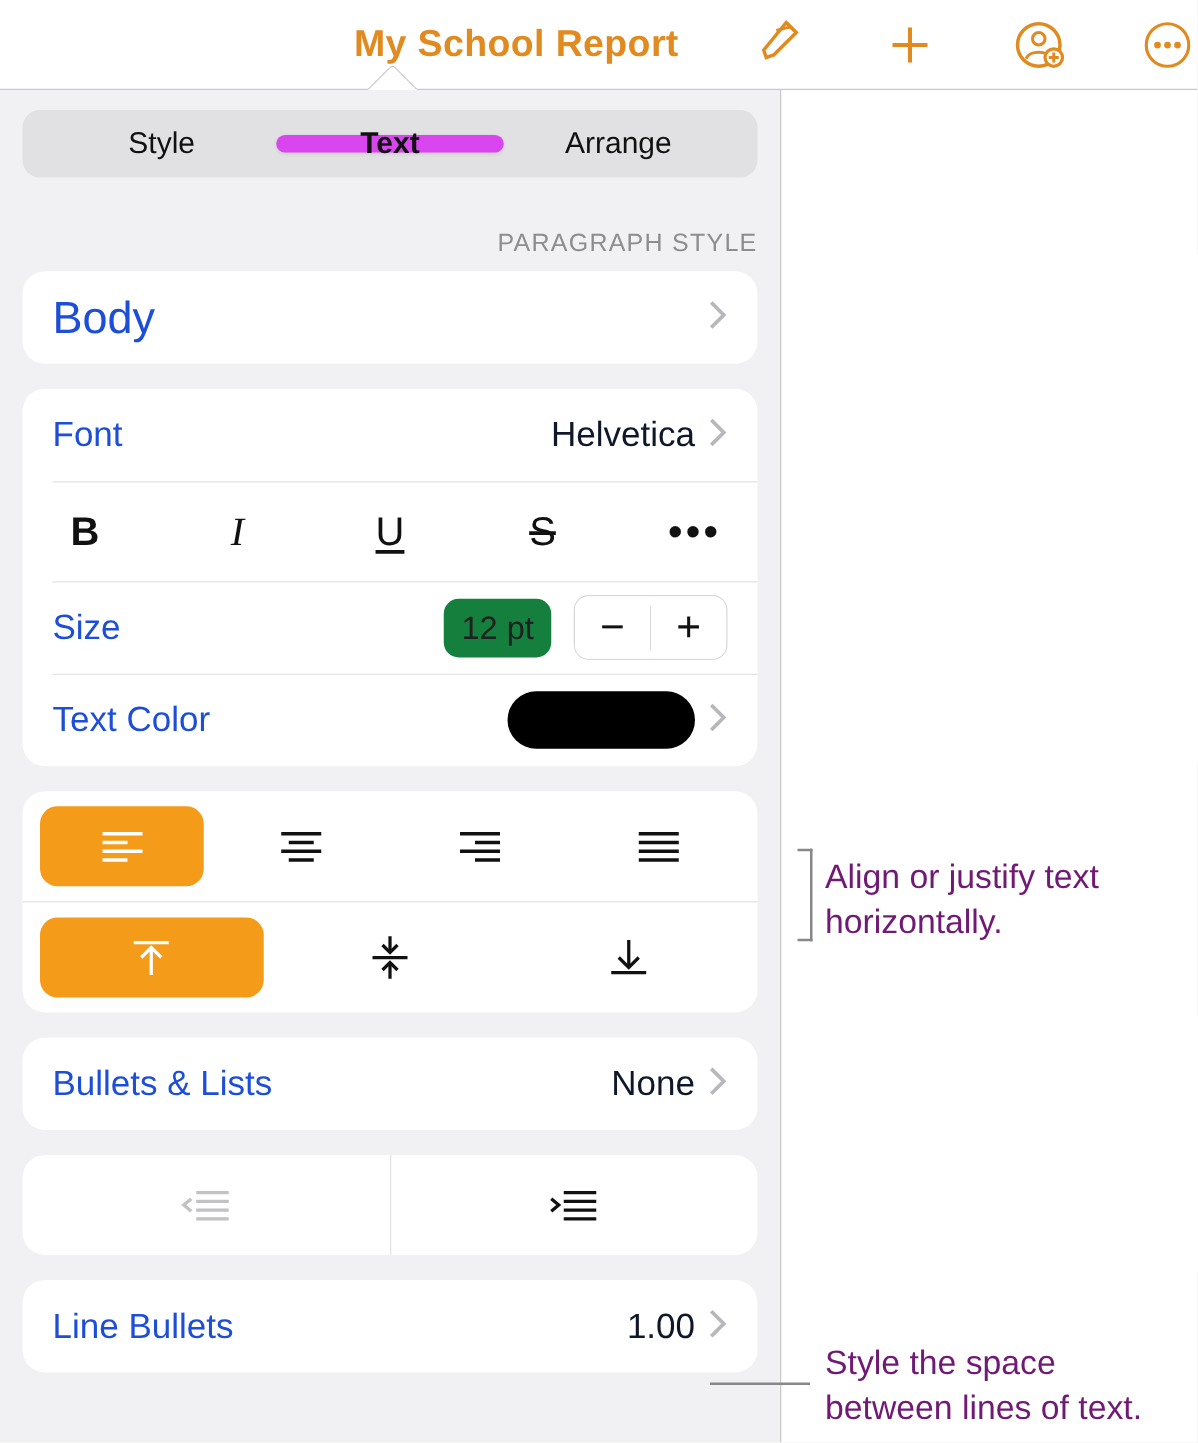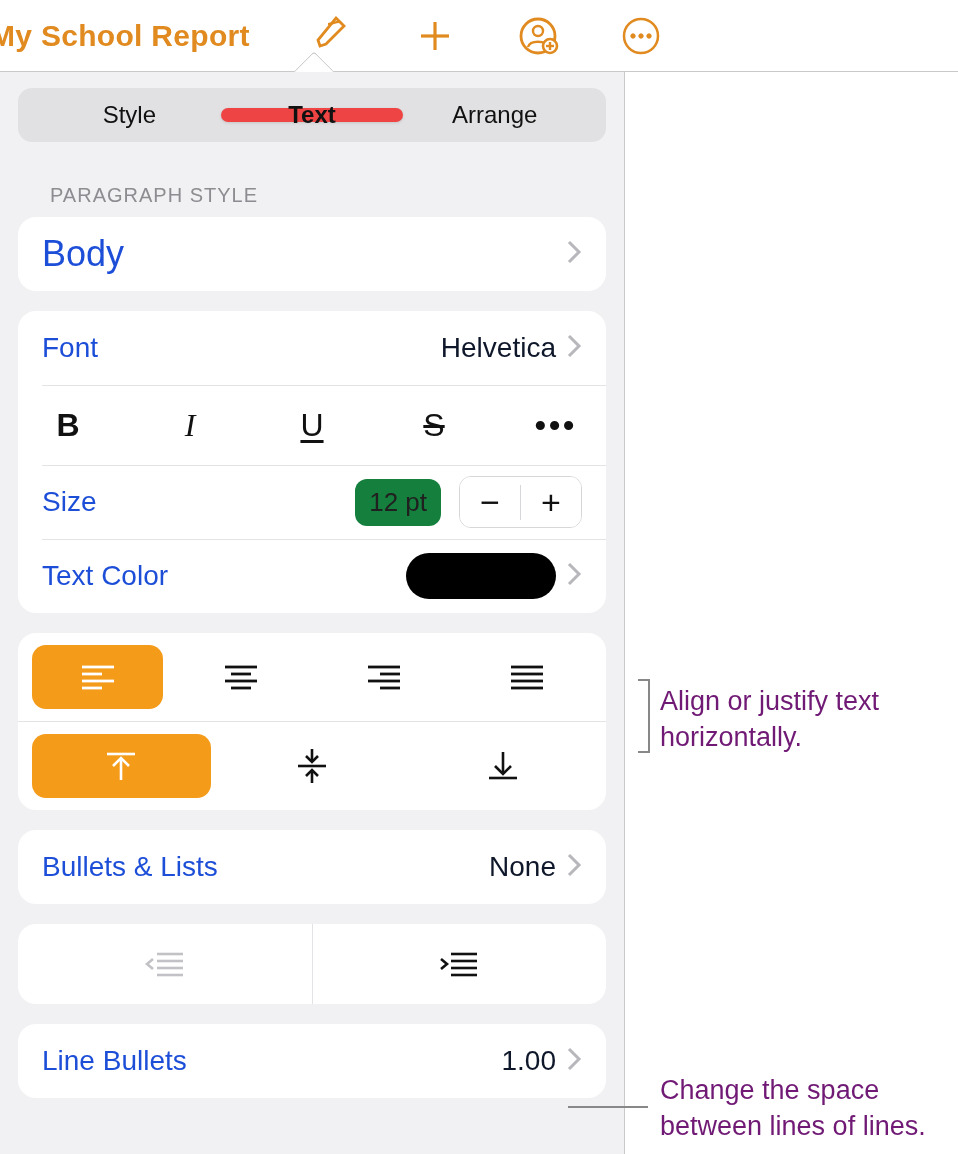--- a/index.html
+++ b/index.html
@@ -1,39 +1,39 @@
 <!DOCTYPE html>
 <html><head>
 <meta charset="utf-8">
 <style>
   * { box-sizing: border-box; }
   html, body { margin:0; padding:0; font-family: -apple-system, "Helvetica Neue", Helvetica, Arial, sans-serif; }
   body { background:#fff; width:958px; height:1154px; position:relative; overflow:hidden; }
 
   
-  .toolbar { position:relative; height:72px; border-bottom:1.5px solid #c9c9c9; display:flex; align-items:center; }
+  .toolbar { position:relative; height:72px; border-bottom:1.5px solid #c9c9c9; display:flex; align-items:center;justify-content:flex-end; }
   .doc-title { color:#e08a1f; font-size:30px; font-weight:600; letter-spacing:0.3px; padding-left:0px; flex:0 0 auto; margin-left:-10px;}
   .tool-icons { display:flex; gap:55px; margin-left:58px; align-items:center; }
   .tool-icons .ticon { width:48px; height:48px; display:flex; align-items:center; justify-content:center; }
   .ticon svg { stroke:#e08a1f; fill:none; }
   .more-circle svg circle.outer { stroke:#e08a1f; stroke-width:2.5; }
   .popover-pointer {
     position:absolute; top:57px; left:300px; width:28px; height:28px;
     background:#fff; border:1.5px solid #c9c9c9; border-right:none; border-bottom:none;
     transform:rotate(45deg); border-radius:4px 0 0 0;
   }
 
   .panel-wrap { position:absolute; left:0; top:72px; width:625px; height:1082px; background:#f1f1f3; border-right:1.5px solid #c9c9c9; padding:16px 18px 0 18px; overflow:hidden;}
 
   
   .seg { background:#e1e1e4; border-radius:14px; height:54px; display:flex; padding:20px; }
   .seg .seg-item { flex:1; display:flex; align-items:center; justify-content:center; font-size:24px; color:#111; border-radius:12px; }
-  .seg .seg-item.active { background:#ef4444; box-shadow:0 1px 3px rgba(0,0,0,0.12); font-weight:600; }
-
-  .section-label { color:#8c8c91; font-size:20px; letter-spacing:1px; margin:42px 0 10px 32px; }
+  .seg .seg-item.active { background:#d946ef; box-shadow:0 1px 3px rgba(0,0,0,0.12); font-weight:600; }
+
+  .section-label { color:#8c8c91; font-size:20px; letter-spacing:1px; margin:42px 0 10px 32px;text-align:right; }
 
   .card { background:#fff; border-radius:18px; overflow:hidden; }
   .row { display:flex; align-items:center; padding:0 24px; min-height:74px; position:relative;}
   .row + .row::before,
   .divider::before { content:""; position:absolute; top:0; left:24px; right:0; height:1px; background:#e3e3e6;}
   .row .label { font-size:28px; color:#1d4ed8; }
   .row .value { margin-left:auto; color:#0f172a; font-size:28px; }
   .chevron { margin-left:10px; }
   .chevron svg { stroke:#b7b7bc; }
 
@@ -300,14 +300,14 @@
 
 </div>
 
 <div class="callout" style="left:660px; top:683px; width:290px;">
   <div class="bracket" style="top:-4px; height:74px;"></div>
   <span>Align or justify text horizontally.</span>
 </div>
 
 <div class="callout" style="left:660px; top:1072px; width:290px;">
   <div class="cline" style="top:34px; left:-92px; width:80px;"></div>
-  <span>Change the space between lines of lines.</span>
+  <span>Style the space between lines of text.</span>
 </div>
 
 </body></html>

